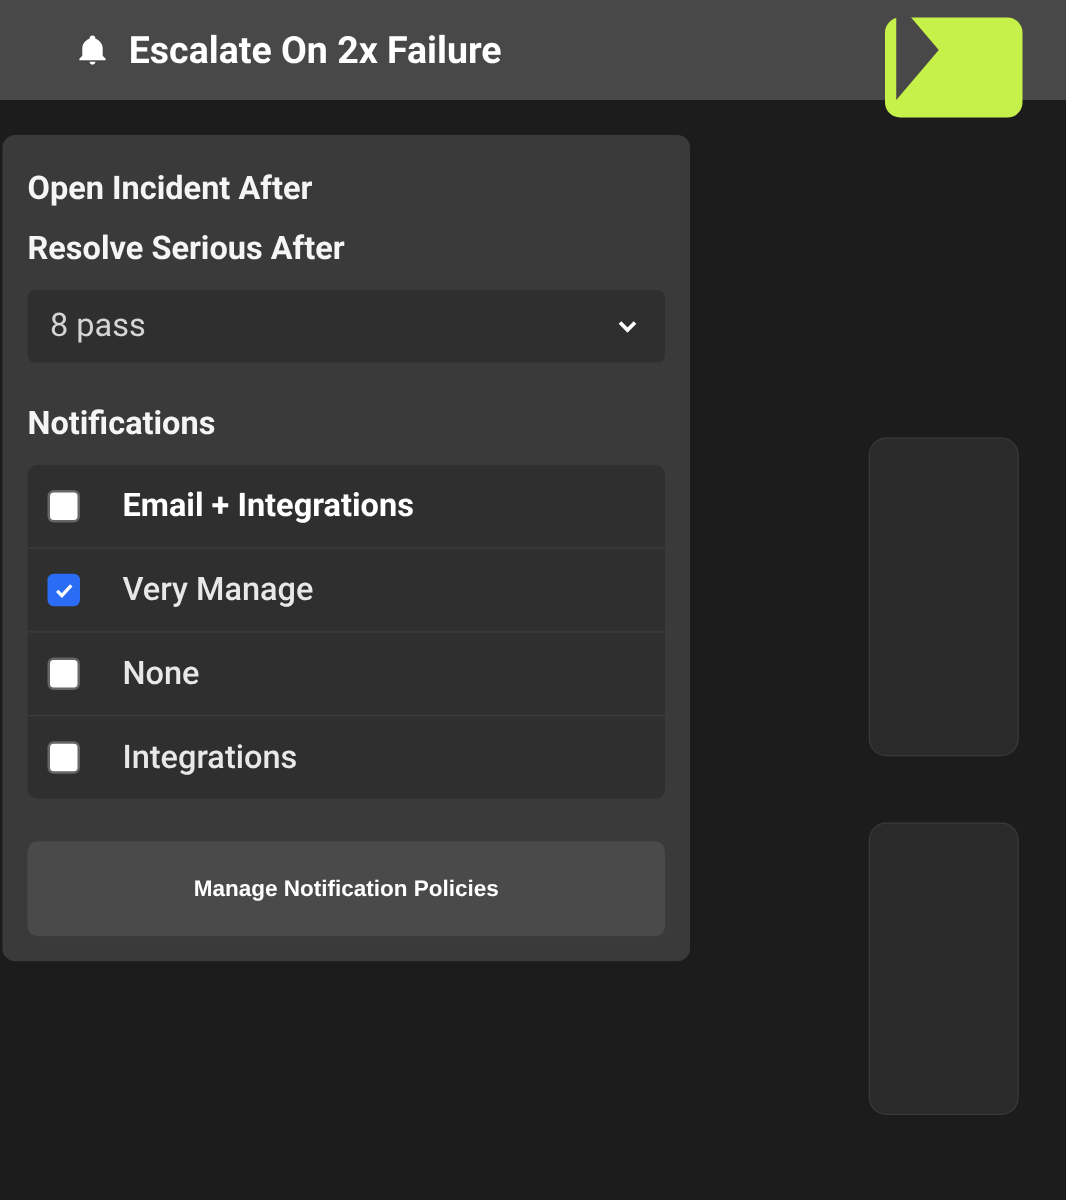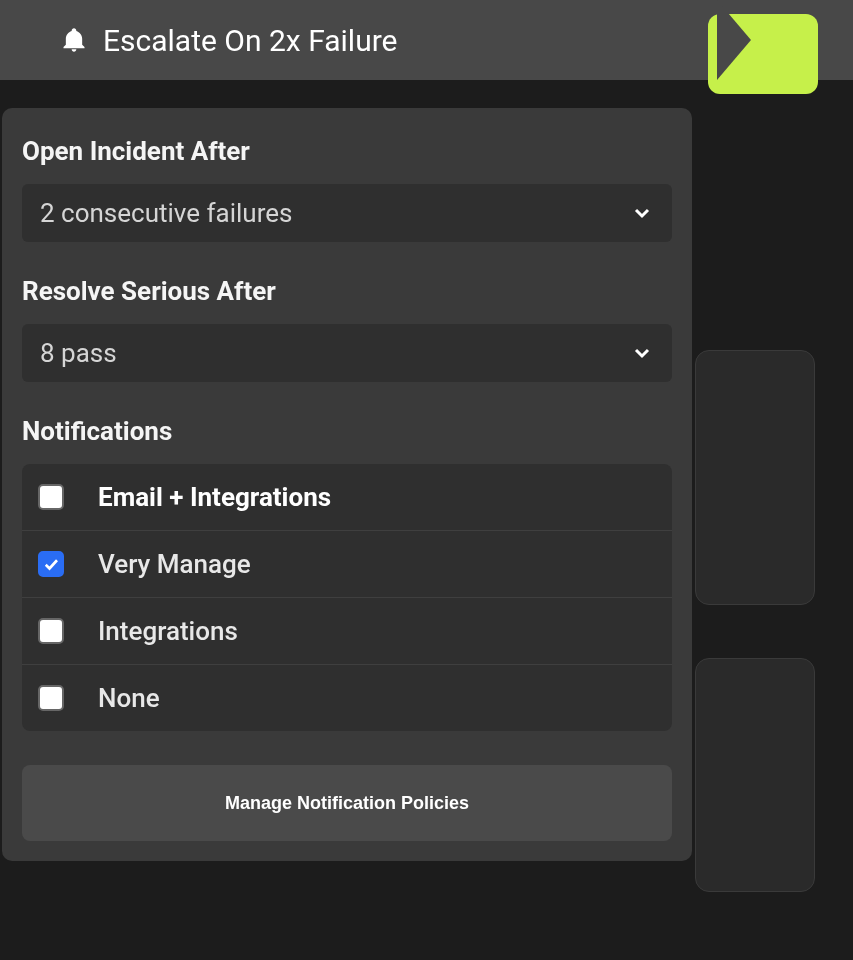--- a/index.html
+++ b/index.html
@@ -36,21 +36,21 @@
     .bell-icon {
       width: 28px;
       height: 28px;
       fill: #fff;
       flex-shrink: 0;
     }
 
     .header-title {
       color: #fff;
       font-size: 30px;
-      font-weight: 400;
+      font-weight: 700;
       flex: 1;
     }
 
     .dropdown-caret {
       color: #888;
       margin-right: 80px;
     }
 
     .dropdown-caret svg {
       width: 22px;
@@ -78,21 +78,21 @@
       height: 80px;
       background: #c6f04a;
       border-radius: 12px;
       z-index: 1;
     }
 
     .card {
       position: absolute;
       left: 2px;
       top: 108px;
-      width: 690px;
+      width: 550px;
       background: #3a3a3a;
       border-radius: 10px;
       padding: 28px 20px 20px 20px;
     }
 
     .section-label {
       color: #f5f5f5;
       font-size: 26px;
       font-weight: 700;
       margin-bottom: 18px;
@@ -230,26 +230,20 @@
         </svg>
     </span>
   </div>
   <div class="arrow-tail"></div>
 </div>
 
 <div class="green-block"></div>
 
 <div class="card">
   <div class="section-label">Open Incident After</div>
-  <div class="select-box">
-    <span>2 consecutive failures</span>
-    <svg class="chevron-down" viewBox="0 0 24 24">
-      <polyline points="6 9 12 15 18 9"></polyline>
-    </svg>
-  </div>
 
   <div class="section-label">Resolve Serious After</div>
   <div class="select-box">
     <span>8 pass</span>
     <svg class="chevron-down" viewBox="0 0 24 24">
       <polyline points="6 9 12 15 18 9"></polyline>
     </svg>
   </div>
 
   <div class="section-label">Notifications</div>
@@ -261,22 +255,22 @@
       <div class="notification-item">
         <div class="checkbox checked">
           <svg viewBox="0 0 24 24">
             <polyline points="5 13 10 18 20 7"></polyline>
           </svg>
         </div>
         <span class="label">Very Manage</span>
       </div>
       <div class="notification-item">
         <div class="checkbox"></div>
-        <span class="label">Integrations</span>
+        <span class="label">None</span>
       </div>
       <div class="notification-item">
         <div class="checkbox"></div>
-        <span class="label">None</span>
+        <span class="label">Integrations</span>
       </div>
     </div>
 
   <button class="manage-button">Manage Notification Policies</button>
 </div>
 
 </body></html>

